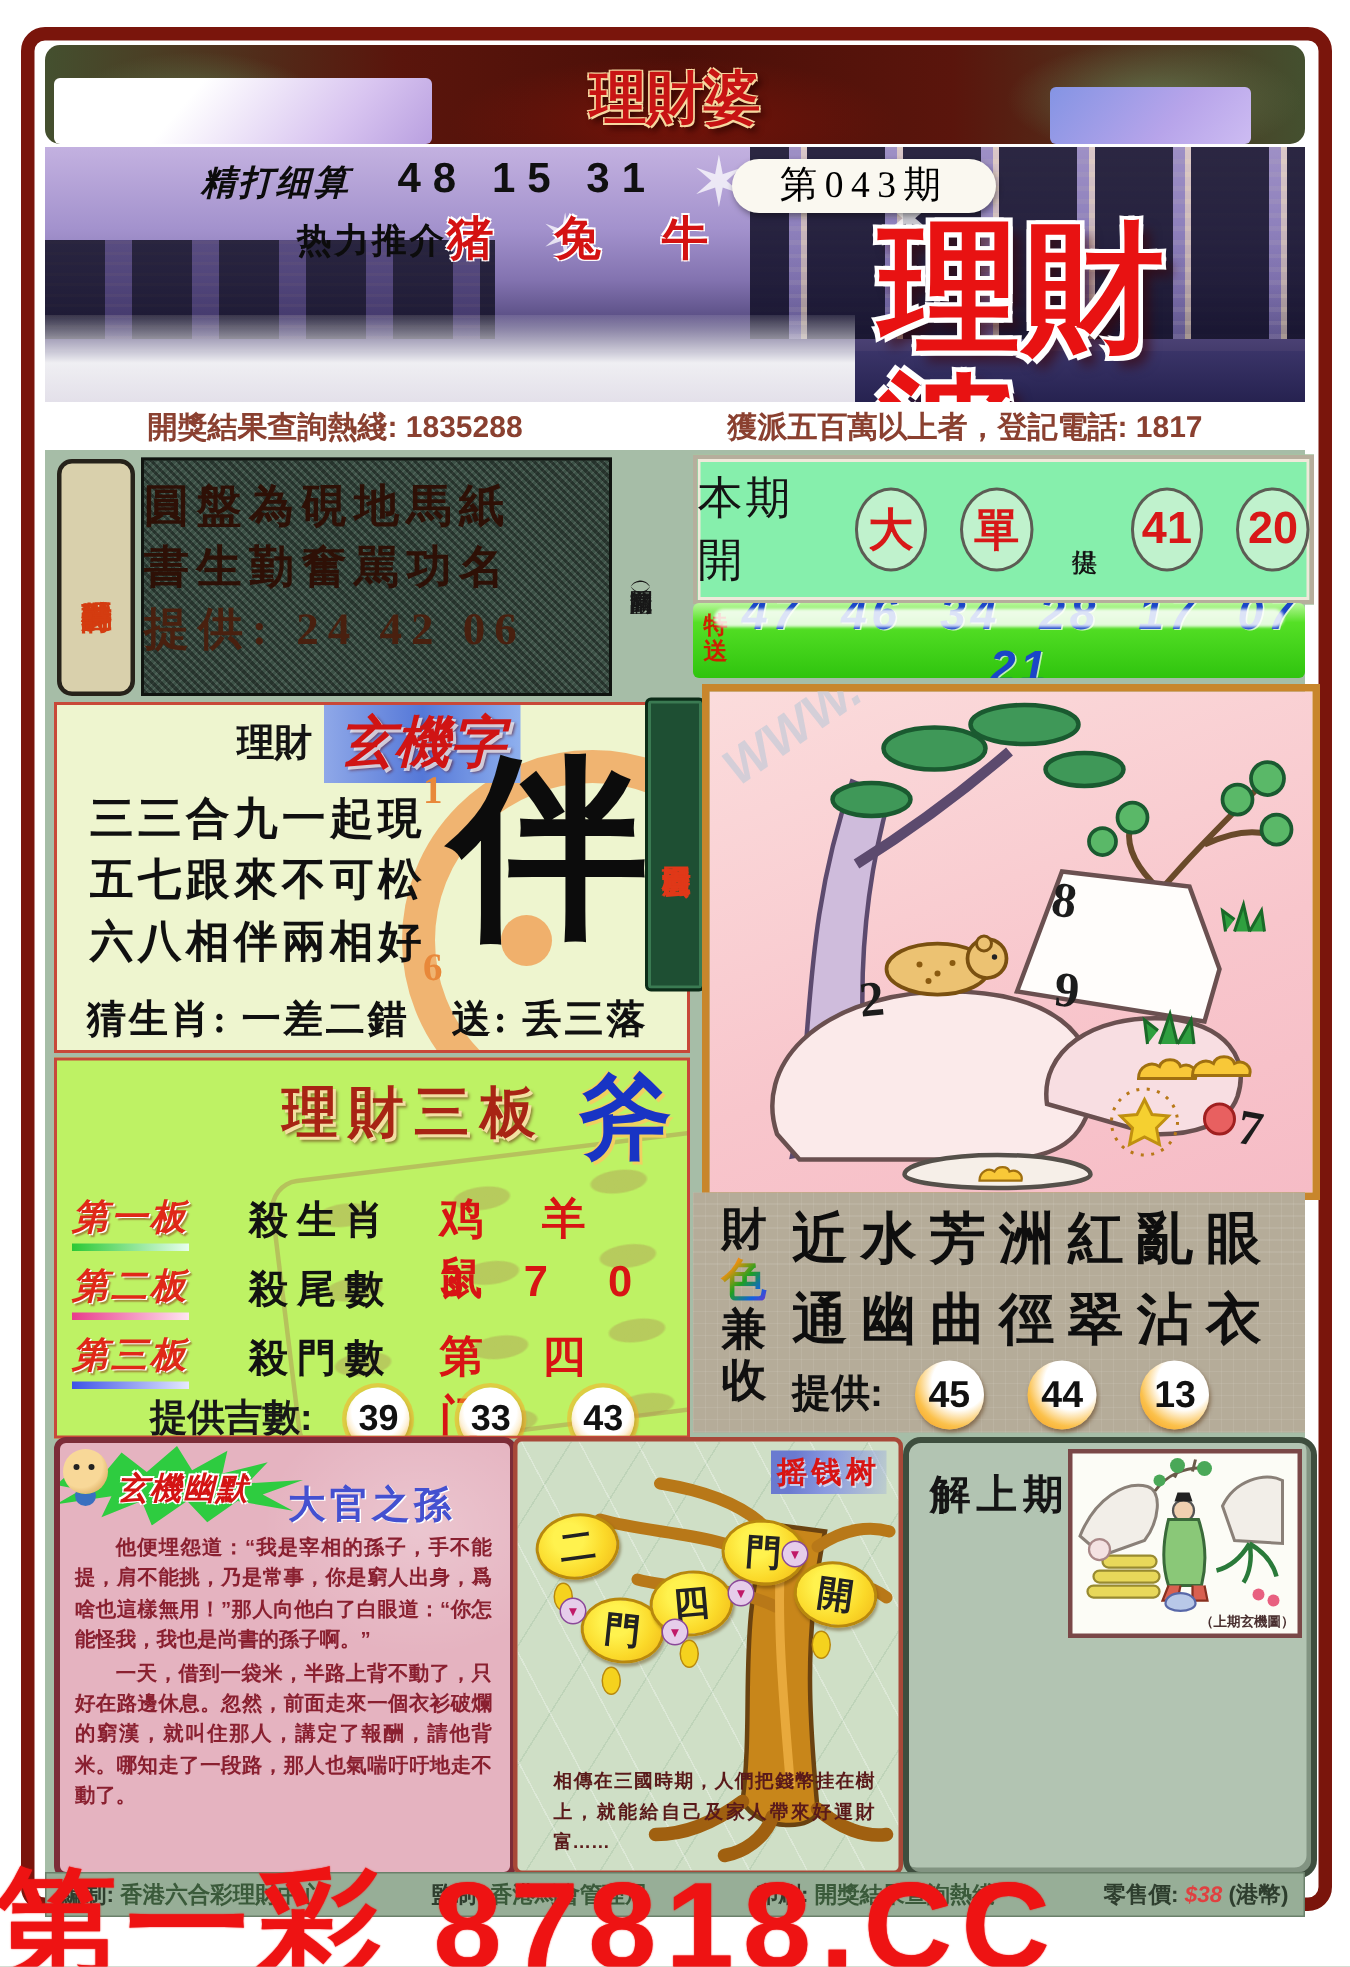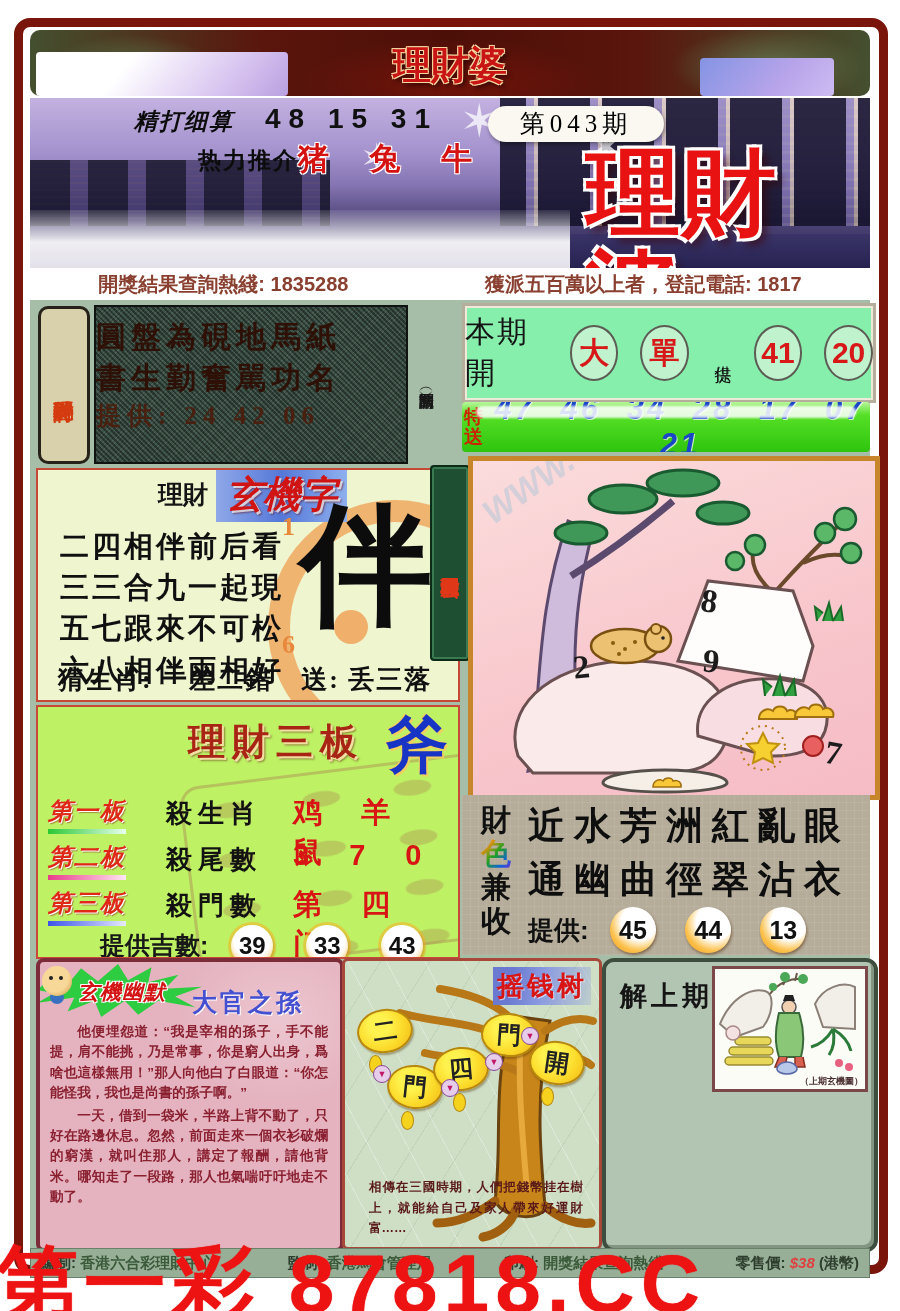--- a/index.html
+++ b/index.html
@@ -60,37 +60,37 @@
   
   .temaLabel{left:38px;top:306px;width:46px;height:152px;background:#d9d0ac;border:3px solid #26221a;border-radius:10px;
     color:#d43c10;font-size:20px;font-weight:bold;text-align:center;line-height:1.1;
     display:flex;align-items:center;justify-content:center;}
   .scratch{left:94px;top:305px;width:310px;height:155px;background-color:#3c5146;border:2px solid #101410;
     background-image:repeating-linear-gradient(45deg,rgba(0,0,0,.38) 0 2px,transparent 2px 4px),
                      repeating-linear-gradient(-45deg,rgba(255,255,255,.09) 0 1px,transparent 1px 3px);
     color:#2e1006;}
   .scratch .l1{margin-top:10px;font-size:30px;font-weight:bold;letter-spacing:5px;}
   .scratch .l2{font-size:30px;font-weight:bold;letter-spacing:5px;}
-  .scratch .l3{font-size:25px;font-weight:bold;color:#49200f;letter-spacing:6px;}
+  .scratch .l3{font-size:30px;font-weight:bold;color:#49200f;letter-spacing:6px;}
   .temaNote{left:408px;top:303px;height:158px;width:36px;color:#181818;font-size:15px;
     display:flex;align-items:center;justify-content:center;}
 
   
   #benqi{left:462px;top:303px;width:408px;height:94px;background:#86efac;border:3px solid #b6ae9c;
     box-shadow:inset 0 0 0 2px #efe9da;display:flex;align-items:center;justify-content:center;gap:22px;}
   #benqi .lbl{font-size:30px;color:#141414;letter-spacing:2px;}
   .circ{width:52px;height:52px;border:2px solid #5c5c54;border-radius:50%;display:flex;align-items:center;justify-content:center;
     font-size:30px;font-weight:bold;color:#d81818;background:rgba(250,246,238,.5);}
   .tigong{width:24px;font-size:17px;color:#141414;line-height:1.1;text-align:center;}
 
   
   #tesong{left:462px;top:402px;width:408px;height:50px;border-radius:4px;overflow:hidden;
     background:linear-gradient(180deg,#b7f79a 0%,#55e026 26%,#2fc40e 100%);display:flex;align-items:center;}
   #tesong .glare{left:14px;top:4px;width:380px;height:12px;border-radius:8px;background:rgba(255,255,255,.85);filter:blur(1px);}
-  #tesong .lbl{width:26px;margin-left:2px;font-size:19px;font-weight:bold;color:#cc2200;line-height:1.05;}
+  #tesong .lbl{width:26px;margin-left:2px;font-size:16px;font-weight:bold;color:#cc2200;line-height:1.05;text-align:center;}
   #tesong .nums{flex:1;text-align:center;font-size:31px;font-weight:bold;font-style:italic;color:#1a46c8;
     letter-spacing:3px;word-spacing:14px;text-shadow:1px 1px 0 rgba(255,255,255,.7);}
 
   
   .tuLabel{left:430px;top:465px;width:36px;height:192px;background:#1e4f33;border:2px solid #0c2c18;border-radius:4px;
     color:#e03818;font-size:19px;font-weight:bold;display:flex;align-items:center;justify-content:center;
     box-shadow:inset 0 0 0 2px #3a7a52;}
   #tu{left:468px;top:456px;width:402px;height:334px;border:5px solid #c8862c;
     background:linear-gradient(160deg,#fbdcdc 0%,#f8c6cc 60%,#f6bcc6 100%);overflow:hidden;}
   #tu .wm{left:4px;top:6px;font-size:34px;font-weight:bold;font-style:italic;color:rgba(205,205,215,.85);transform:rotate(-35deg);}
@@ -147,21 +147,21 @@
   #humor .monkey::before{content:"";position:absolute;left:7px;top:10px;width:4px;height:4px;border-radius:50%;background:#222;box-shadow:10px 0 0 #222;}
   #humor .title{left:152px;top:24px;font-size:25px;font-weight:bold;color:#4450d0;letter-spacing:3px;
     text-shadow:1px 1px 0 #fff;}
   #humor .story{left:10px;top:60px;width:278px;color:#8a2030;font-size:13.6px;font-weight:bold;line-height:1.5;text-align:justify;}
   #humor .story p{margin:0 0 2px 0;text-indent:2em;}
 
   
   #treeP{left:342px;top:958px;width:254px;height:286px;background:#cfdfc6;border:3px solid #a84838;border-radius:6px;overflow:hidden;
     background-image:repeating-linear-gradient(62deg,rgba(255,255,255,.3) 0 1px,transparent 1px 34px),
                      repeating-linear-gradient(-58deg,rgba(160,190,160,.35) 0 1px,transparent 1px 42px);}
-  #treeP .title{right:8px;top:6px;font-size:27px;font-weight:bold;color:#d81414;letter-spacing:3px;padding:1px 4px;
+  #treeP .title{right:8px;top:6px;font-size:20px;font-weight:bold;color:#d81414;letter-spacing:3px;padding:1px 4px;
     background:linear-gradient(100deg,#6a7ad0 20%,#8a9ae0 50%,rgba(138,154,224,.25));
     text-shadow:1px 1px 0 rgba(255,255,255,.6);}
   .leaf{position:absolute;width:52px;height:40px;border-radius:50%;border:2px solid #b8880e;
     background:radial-gradient(circle at 40% 35%,#fff24e 25%,#fbd929 60%,#f0b616);
     display:flex;align-items:center;justify-content:center;font-size:24px;font-weight:bold;color:#222;
     font-family:"Liberation Serif",serif;box-shadow:1px 2px 2px rgba(80,50,0,.4);}
   .drop{position:absolute;width:11px;height:17px;border-radius:50%;background:#f5d21e;border:1px solid #b8880e;}
   .mini{position:absolute;width:16px;height:16px;border-radius:50%;background:#e6cdea;border:1px solid #8a4898;
     color:#c01868;font-size:9px;display:flex;align-items:center;justify-content:center;font-weight:bold;}
   #treeP .cap{left:24px;bottom:8px;width:214px;font-size:12.5px;font-weight:bold;color:#5a1a1a;line-height:1.65;text-align:justify;}
@@ -243,21 +243,20 @@
   <span class="lbl">特送</span>
   <span class="nums">47 46 34 28 17 07 21</span>
 </div>
 
 <div class="abs" style="left:36px;top:468px;width:420px;height:230px;background:#eef5cf;border:2px solid #c84838;overflow:hidden;">
   <div class="abs" style="left:230px;top:30px;width:210px;height:210px;border:22px solid rgba(240,168,96,.85);border-radius:50%;"></div>
   <div class="abs" style="left:296px;top:140px;width:34px;height:34px;background:rgba(240,168,96,.9);border-radius:50%;"></div>
   <div class="abs" style="left:120px;top:8px;font-size:25px;font-weight:bold;color:#141414;">理財</div>
   <div class="abs" style="left:178px;top:-2px;padding:2px 10px;background:linear-gradient(90deg,#8fa8e8,#5578d8,#8fb0ee);font-size:37px;font-weight:bold;font-style:italic;color:#d01414;text-shadow:2px 2px 0 rgba(255,255,255,.7),3px 3px 2px rgba(90,0,0,.5);">玄機字</div>
   <div class="abs serif" style="left:22px;top:56px;font-size:29px;font-weight:bold;color:#101010;line-height:1.42;letter-spacing:3px;">
-    <div>二四相伴前后看</div>
     <div>三三合九一起現</div>
     <div>五七跟來不可松</div>
     <div>六八相伴兩相好</div>
   </div>
   <div class="abs serif" style="left:262px;top:30px;font-size:132px;font-weight:bold;color:#0c0c0c;line-height:1;">伴</div>
   <div class="abs serif" style="left:244px;top:42px;font-size:26px;font-weight:bold;color:#e8883a;">1</div>
   <div class="abs serif" style="left:392px;top:42px;font-size:26px;font-weight:bold;color:#e8883a;">5</div>
   <div class="abs serif" style="left:244px;top:160px;font-size:26px;font-weight:bold;color:#e8883a;">6</div>
   <div class="abs serif" style="left:392px;top:160px;font-size:26px;font-weight:bold;color:#e8883a;">9</div>
   <div class="abs serif" style="left:20px;top:192px;font-size:26px;font-weight:bold;color:#101010;letter-spacing:2px;">猜生肖: 一差二錯　送: 丢三落四</div>

